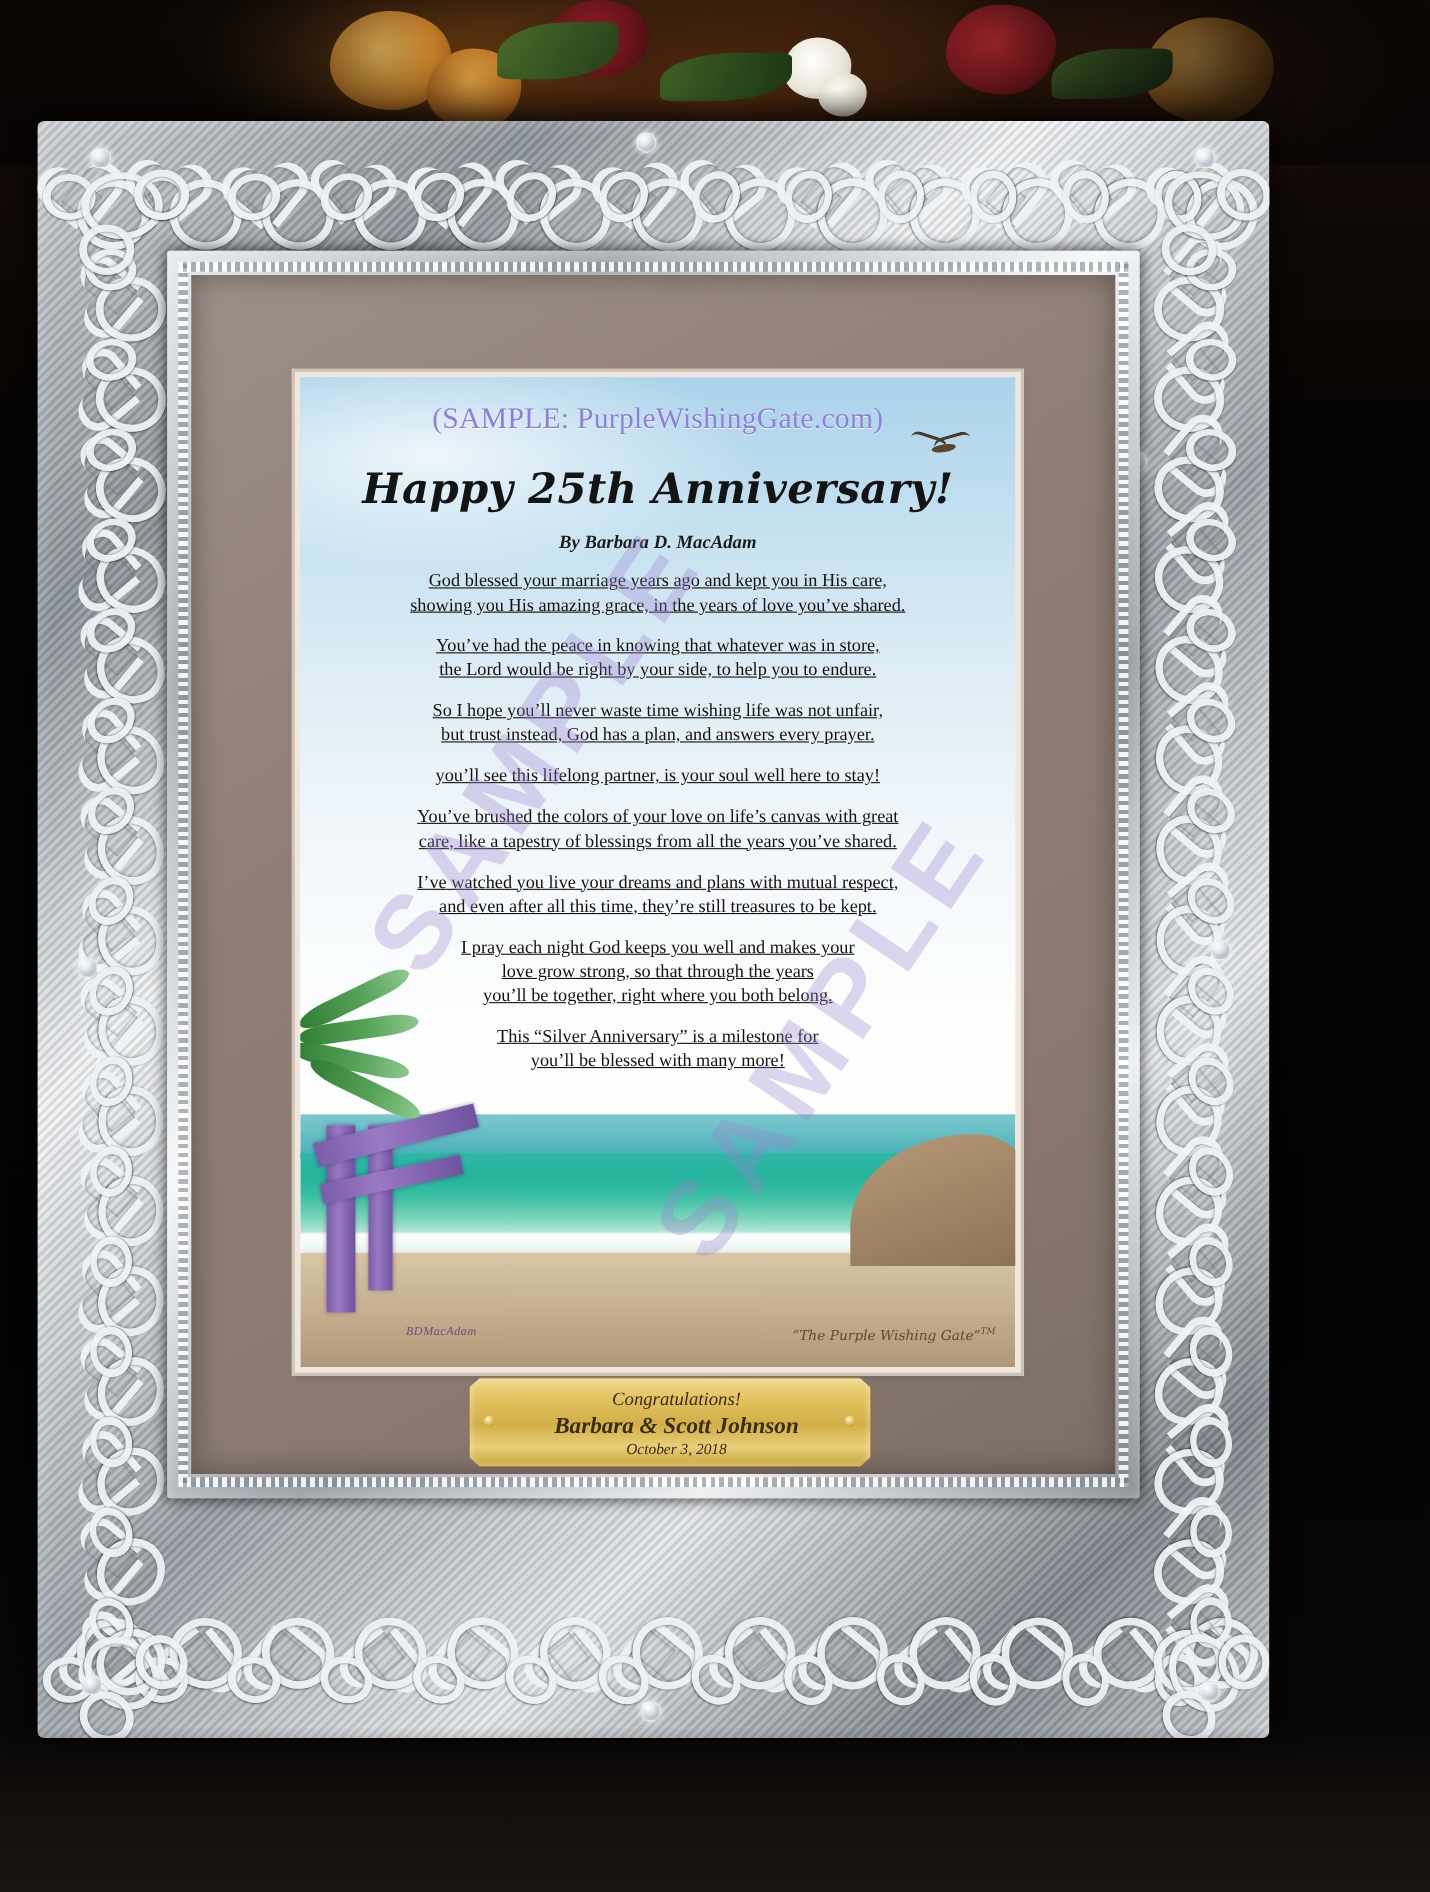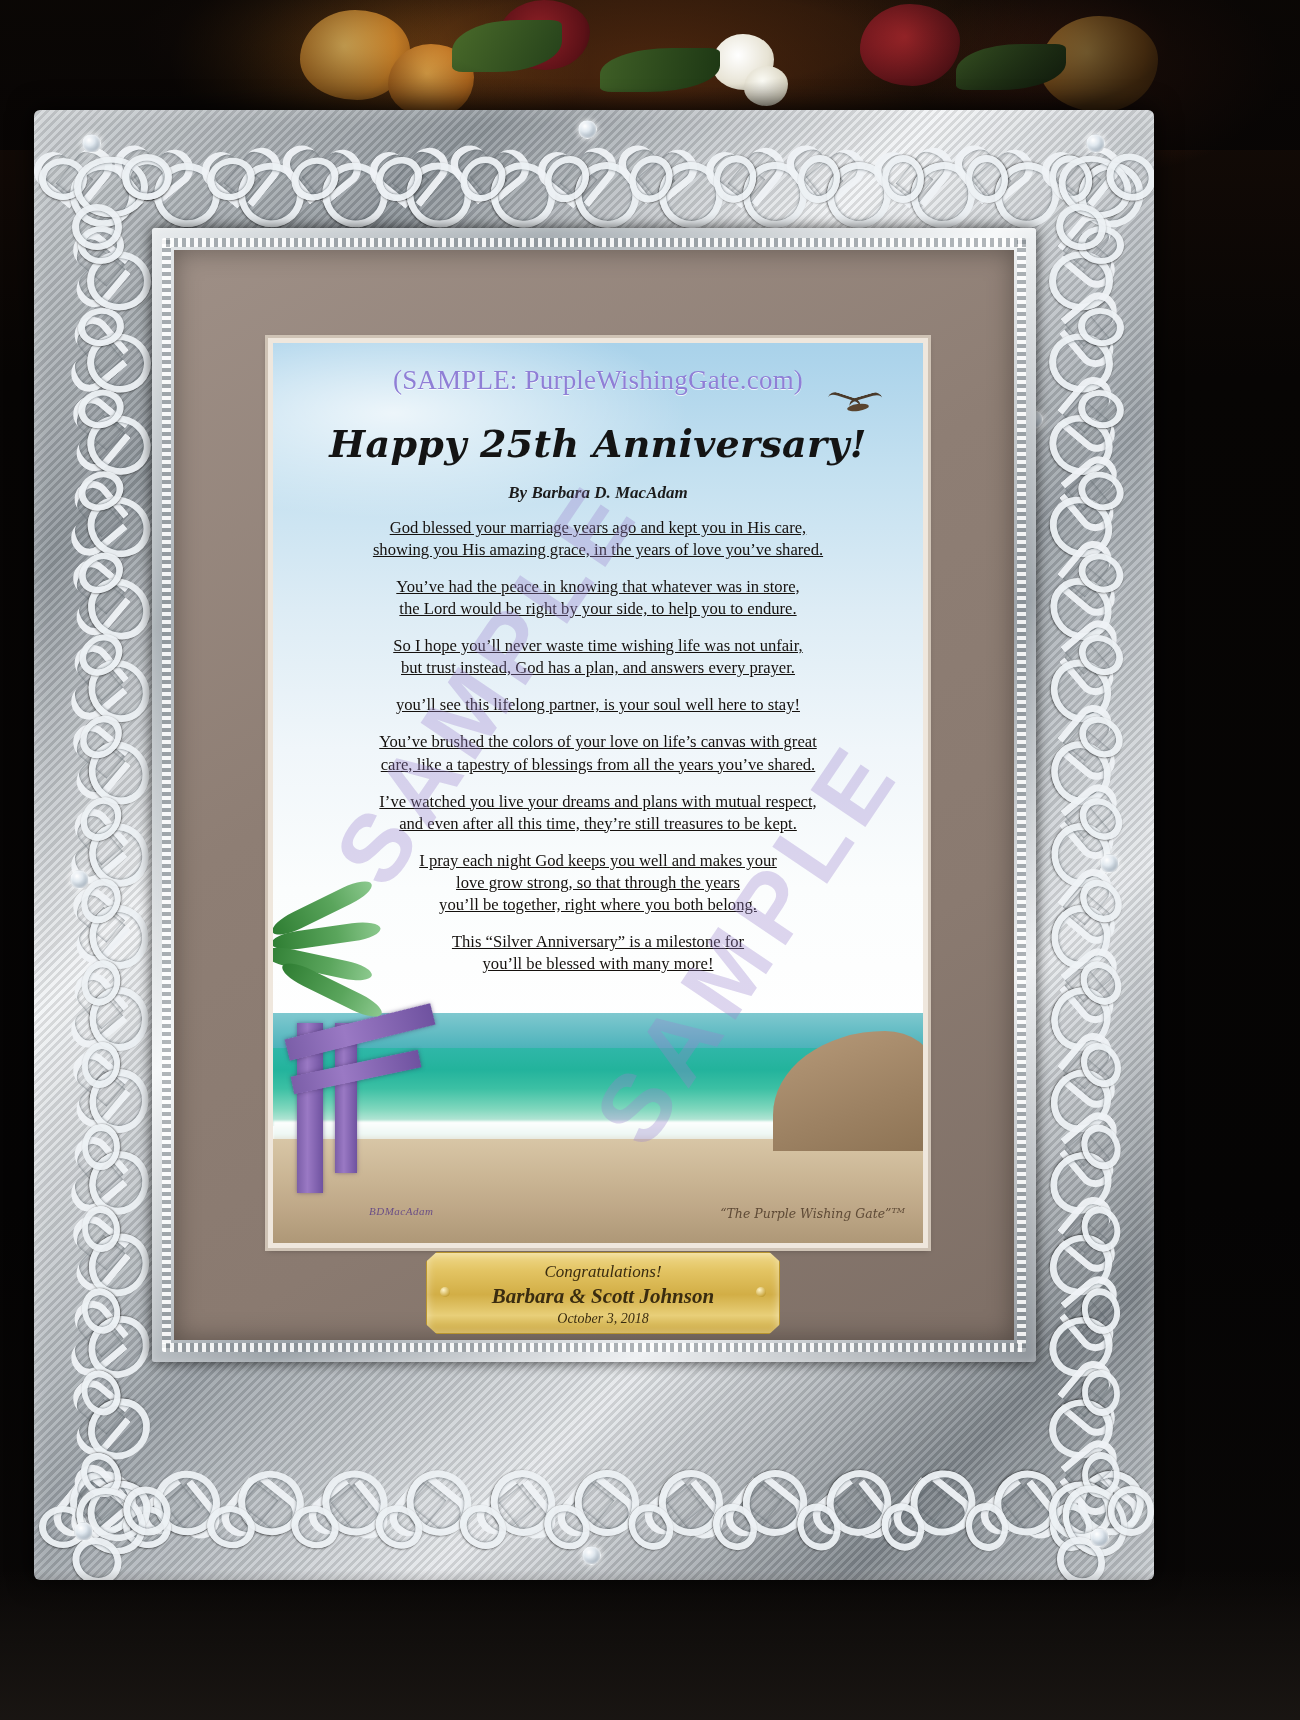--- a/index.html
+++ b/index.html
@@ -167,21 +167,21 @@
   .wm1{left:40px;top:500px;}
   .wm2{left:300px;top:760px;}
 
   
   .plate{
     position:absolute;left:426px;top:1252px;width:352px;height:80px;
     background:linear-gradient(180deg,#f0d98a 0%, #e3c463 22%, #d2ae46 52%, #e8cf79 78%, #c9a53c 100%);
     box-shadow:0 2px 6px rgba(0,0,0,.55), inset 0 0 8px rgba(255,255,255,.5);
     border:1px solid #b8942f;
     clip-path:polygon(0 12%,3% 0,97% 0,100% 12%,100% 88%,97% 100%,3% 100%,0 88%);
-    text-align:center;color:#3a2c10;
+    text-align:center;color:#3a2c10;padding-left:12px;
   }
   .plate .screw{
     position:absolute;top:34px;width:10px;height:10px;border-radius:50%;
     background:radial-gradient(circle at 35% 30%,#fff4c8,#c9a53c 70%,#8d7220);
   }
   .plate .screw.l{left:13px;}
   .plate .screw.r{right:13px;}
   .p1{margin-top:9px;font-size:17px;font-style:italic;}
   .p2{margin-top:2px;font-size:21px;font-style:italic;font-weight:bold;}
   .p3{margin-top:2px;font-size:14px;font-style:italic;}

